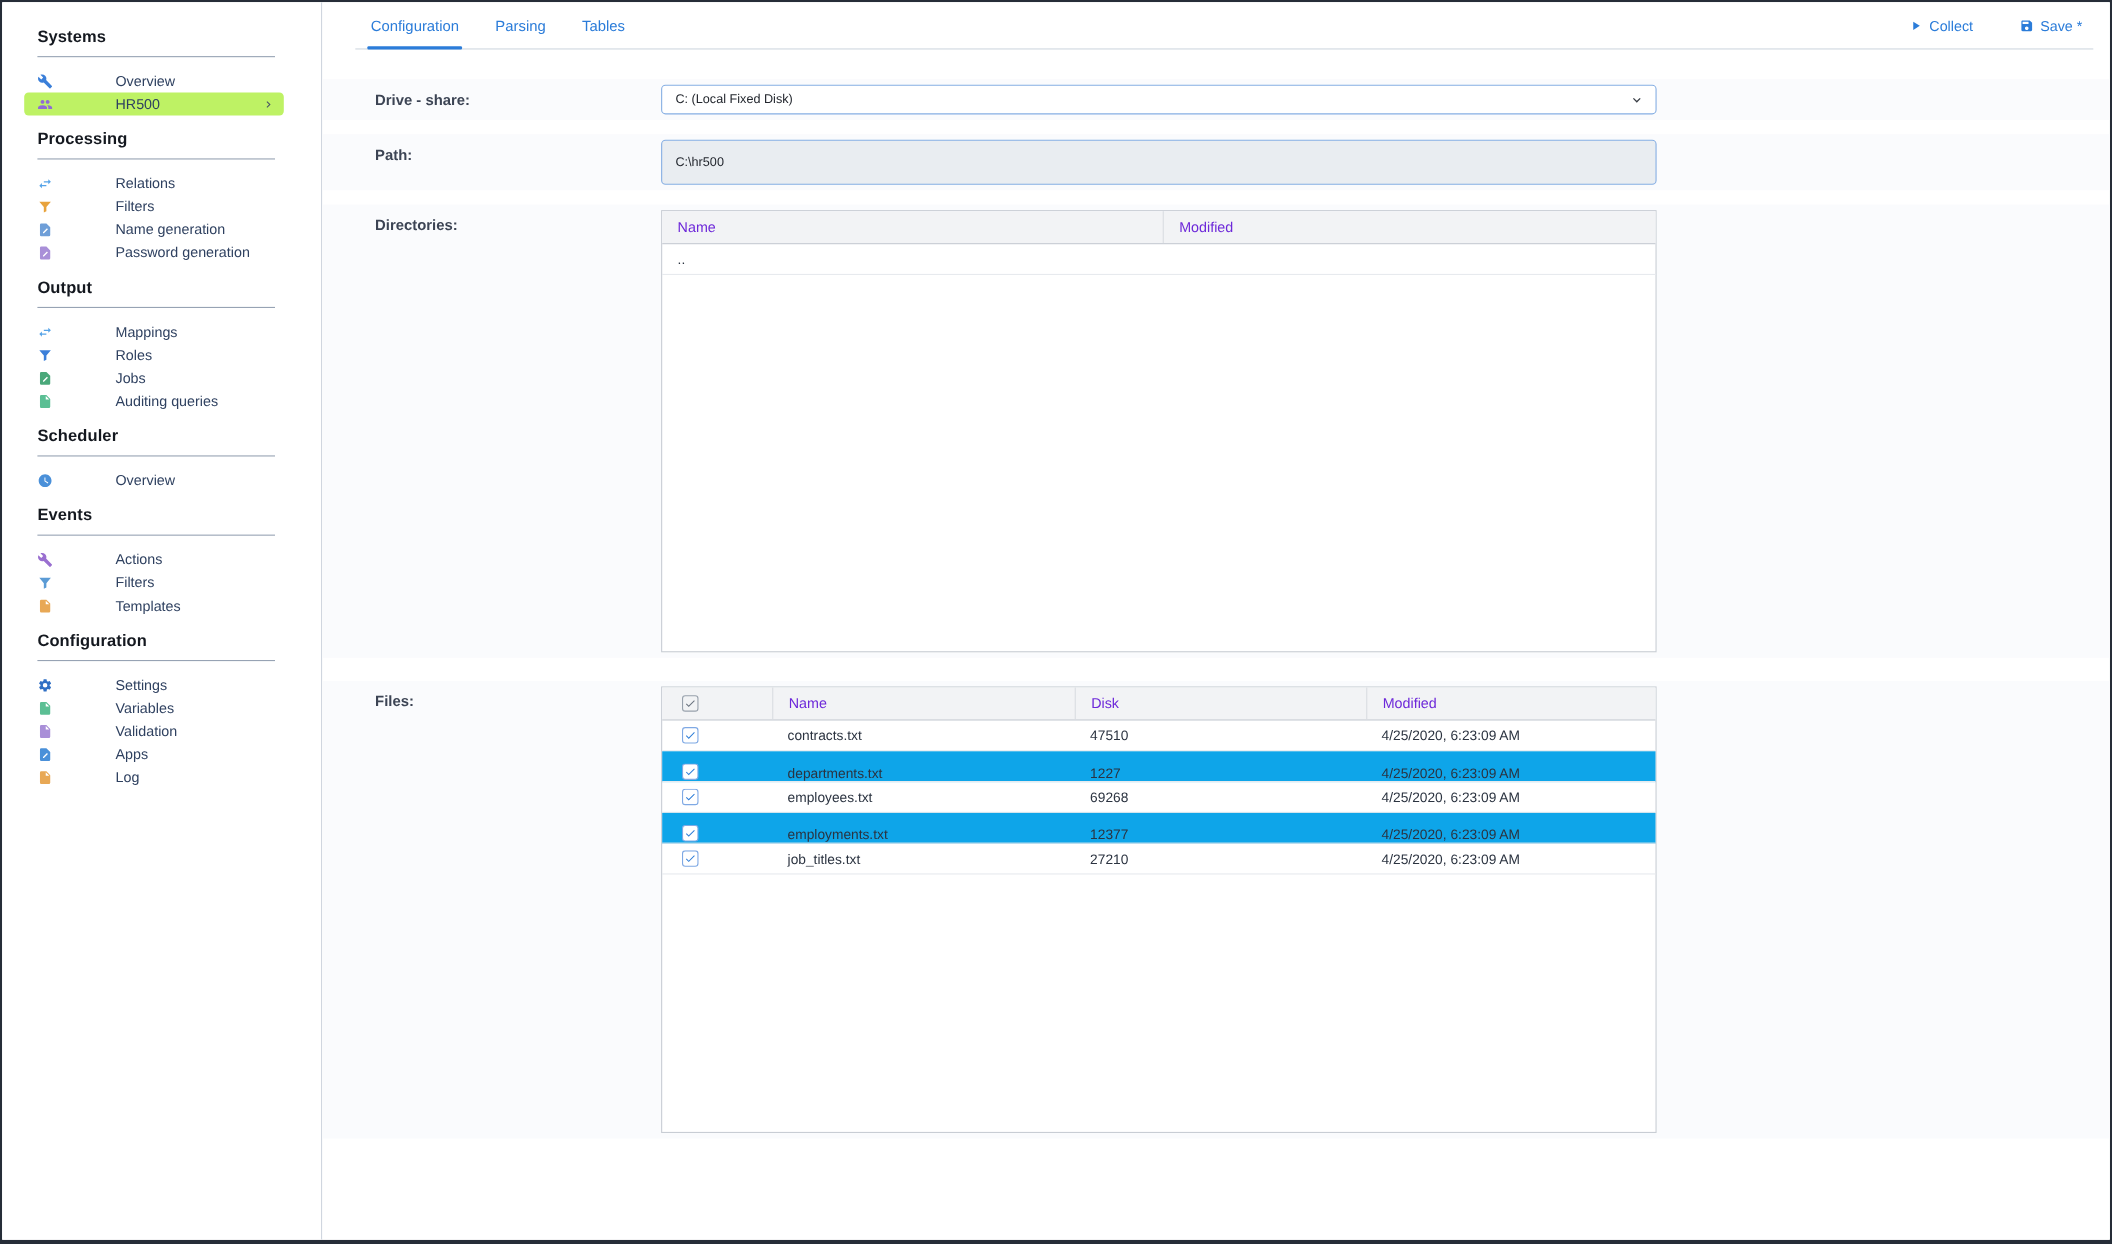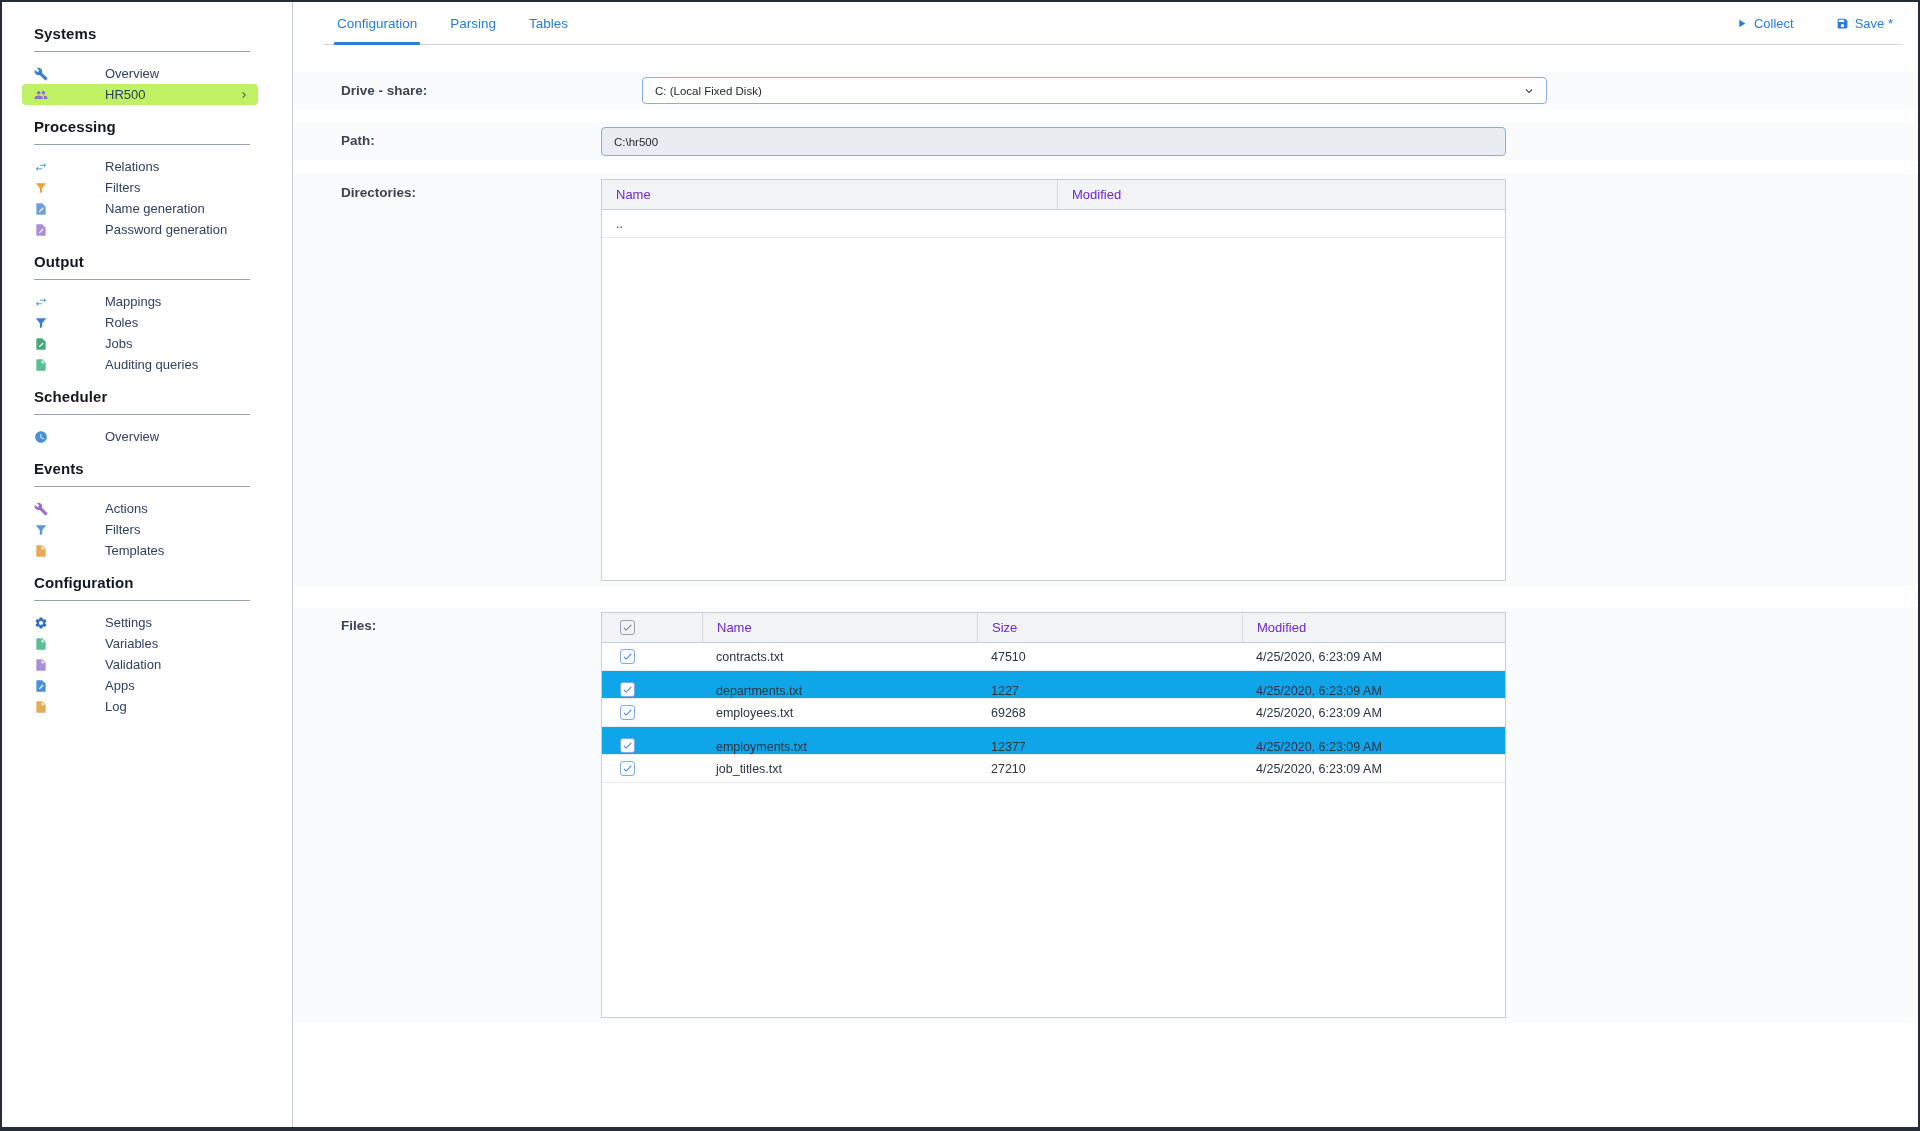--- a/index.html
+++ b/index.html
@@ -87,27 +87,27 @@
     line-height: 27px;
   }
   .form-control { width: 905px; }
 
   .select-box {
     height: 27px; width: 100%;
     border: 1px solid #85aee3; border-radius: 4px;
     background: #fff;
     display: flex; align-items: center; justify-content: space-between;
     padding: 0 10px 0 12px;
-    font-size: 11.5px; color: #23272e; cursor: pointer; margin-left: 41px;
+    font-size: 11.5px; color: #23272e; cursor: pointer;
   }
   .select-box .dd-chev { color: #3a3f46; display: inline-flex; }
   .select-box .dd-chev svg { width: 14px; height: 14px; }
 
   .text-input {
-    height: 29px; width: 100%;
+    height: 41px; width: 100%;
     border: 1px solid #85aee3; border-radius: 4px;
     background: #e9edf1;
     padding: 0 12px;
     font-family: "Liberation Sans", sans-serif;
     font-size: 11.5px; color: #23272e;
   }
 
   
   .data-table {
     width: 100%;
@@ -419,21 +419,21 @@
           <div class="data-table files-table">
             <div class="t-header">
               <div class="hcell col-check">
                 <span class="checkbox header-style" id="files-header-checkbox">
                     <svg viewBox="0 0 24 24">
                       <path d="M9 16.17L4.83 12l-1.42 1.41L9 19 21 7l-1.41-1.41z" fill="currentColor"></path>
                     </svg>
                   </span>
               </div>
               <div class="hcell col-name">Name</div>
-              <div class="hcell col-size">Size</div>
+              <div class="hcell col-size">Disk</div>
               <div class="hcell col-mod">Modified</div>
             </div>
             <div id="file-rows">
                 <div class="t-row">
                   <div class="cell col-check" style="padding-left: 18px;"><span class="checkbox">
                       <svg viewBox="0 0 24 24">
                         <path d="M9 16.17L4.83 12l-1.42 1.41L9 19 21 7l-1.41-1.41z" fill="currentColor"></path>
                       </svg>
                     </span></div>
                   <div class="cell col-name">contracts.txt</div>

